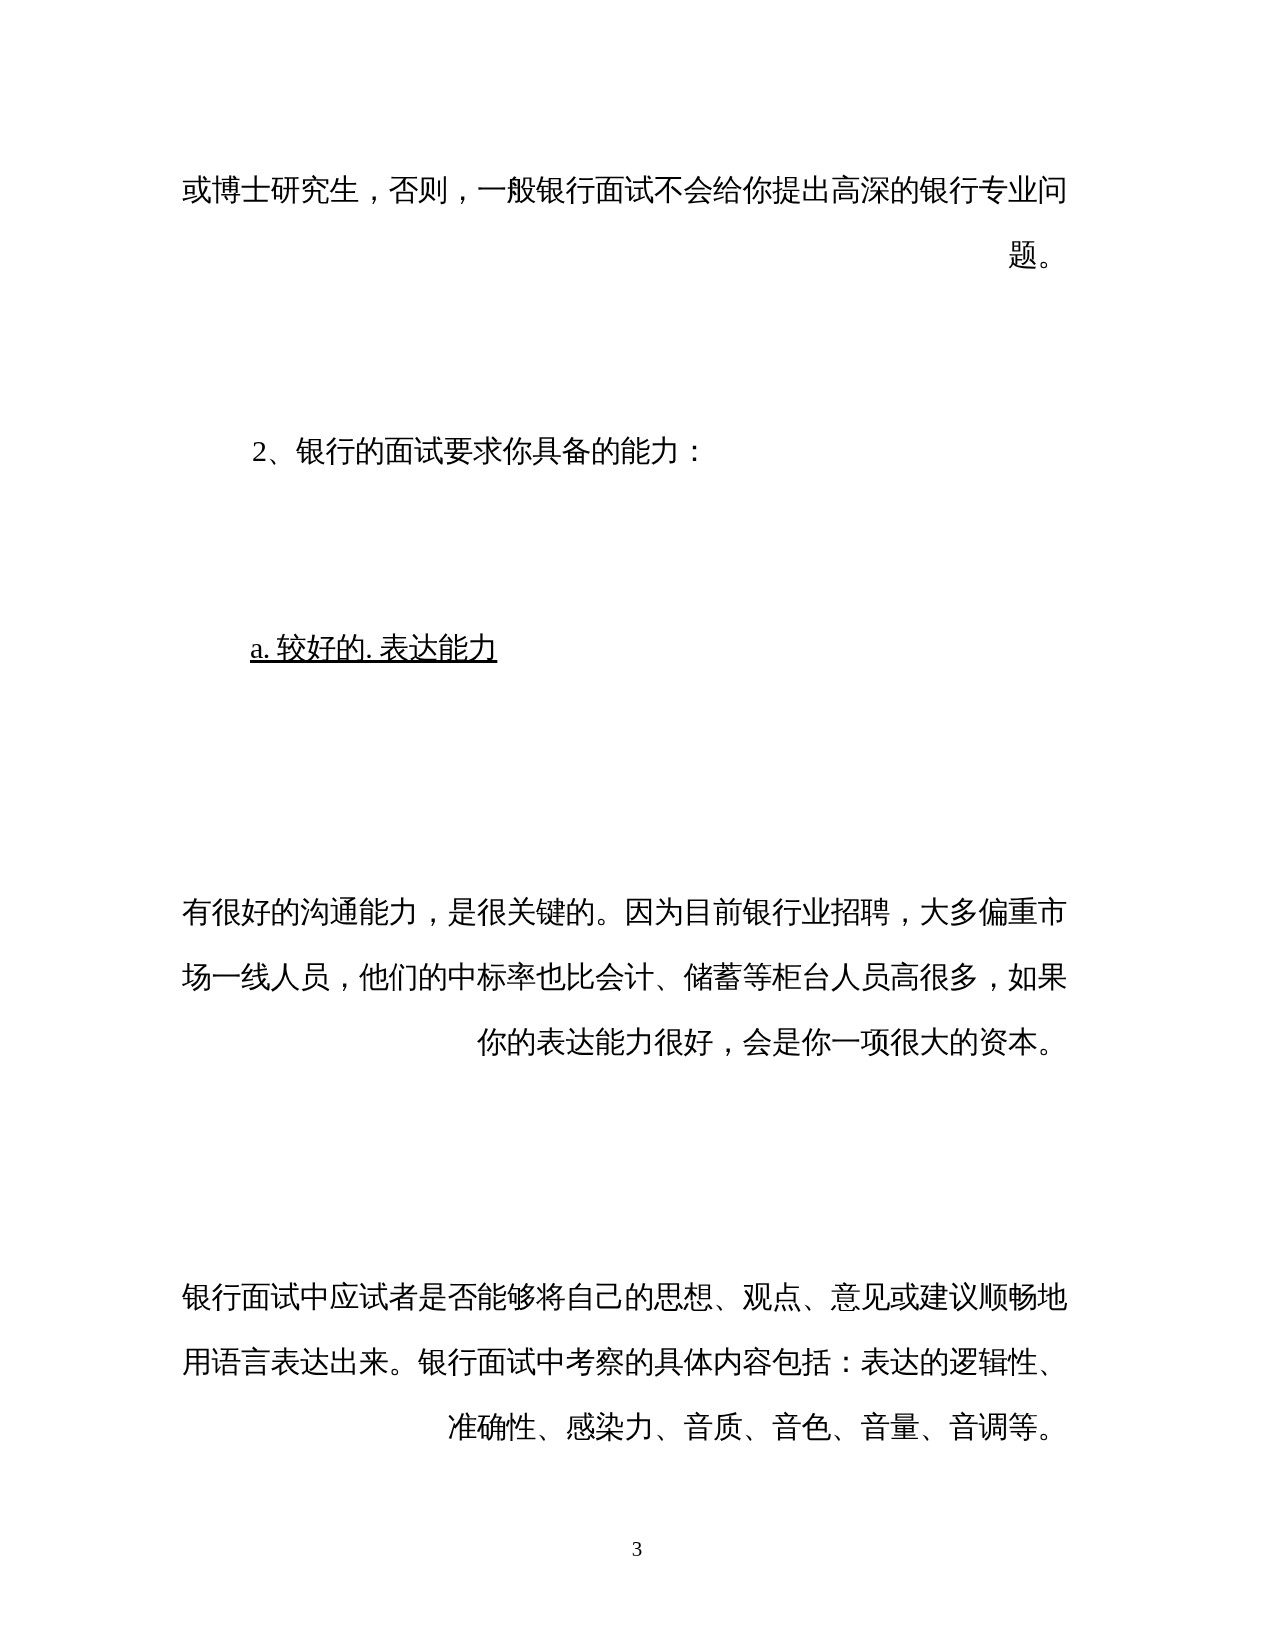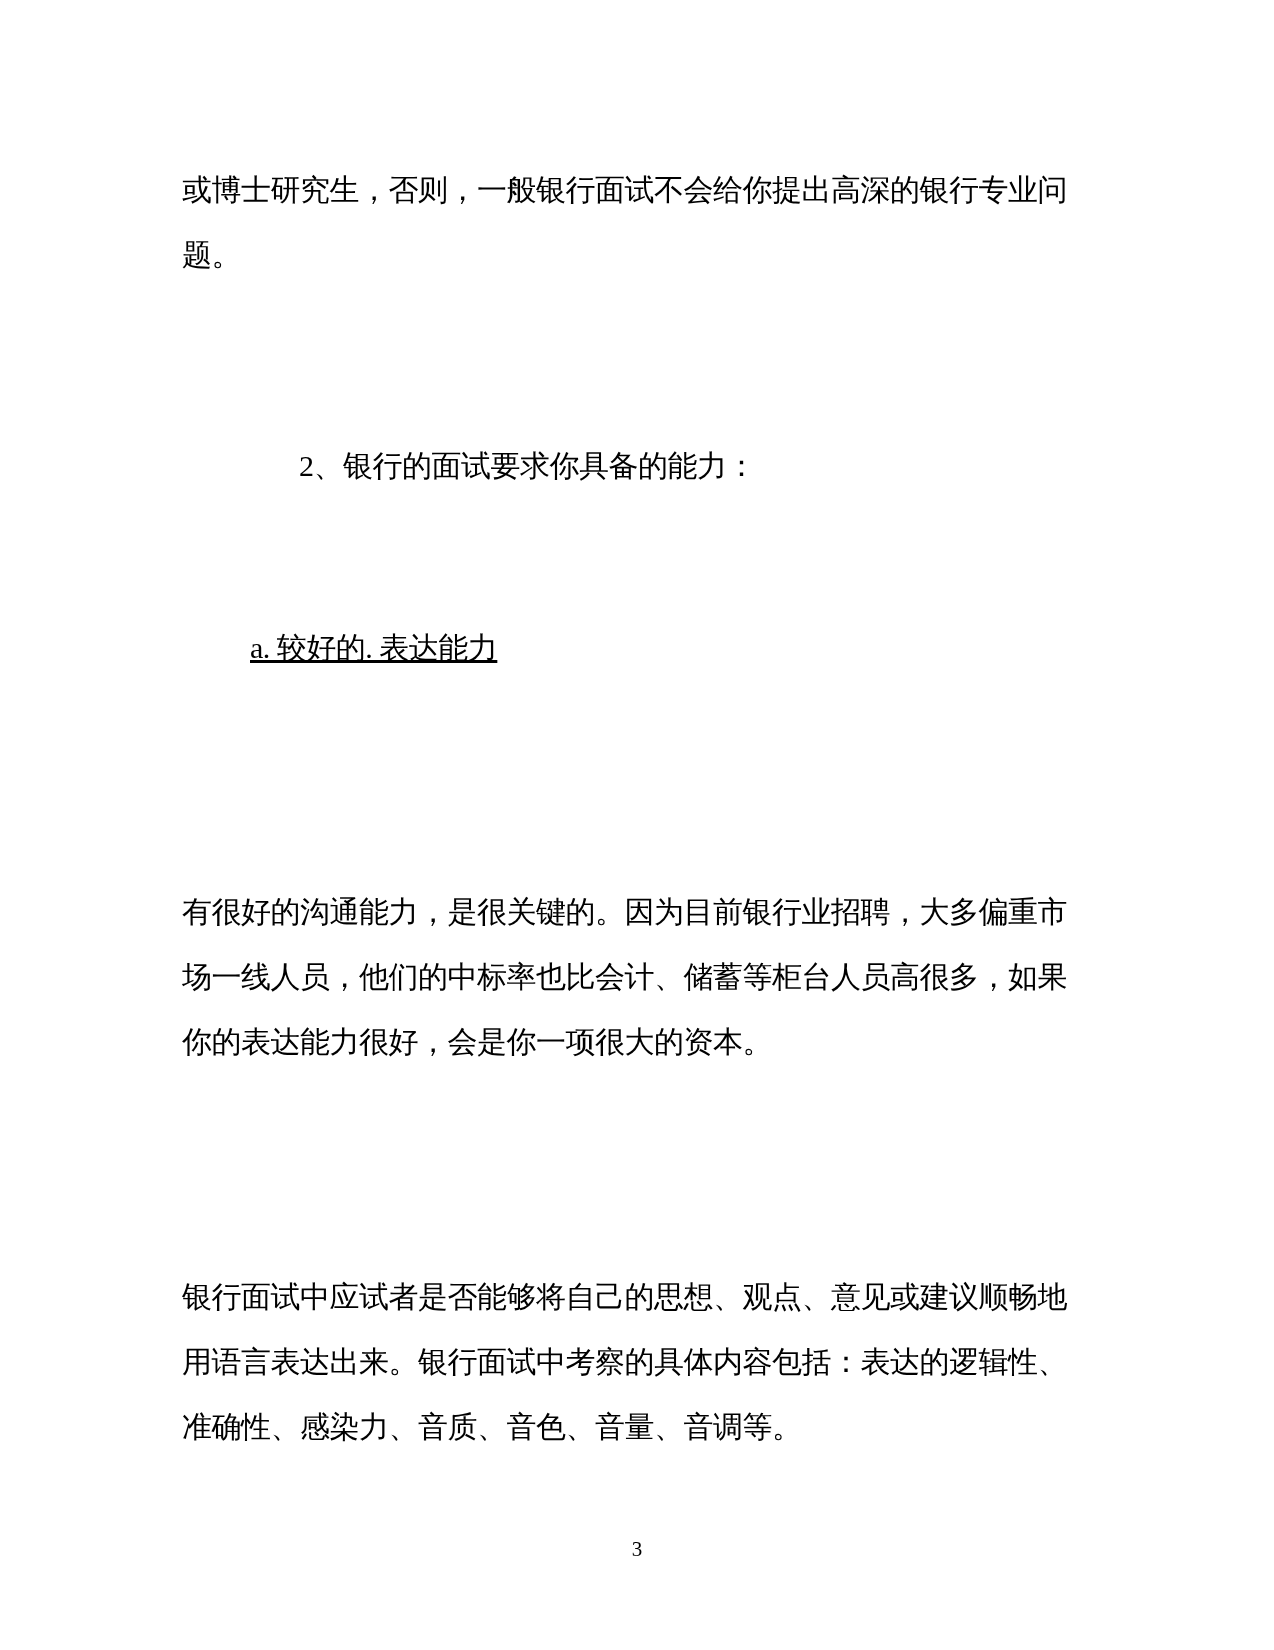--- a/index.html
+++ b/index.html
@@ -16,20 +16,21 @@
     color: #000000;
     overflow: hidden;
   }
   .text-block {
     position: absolute;
     font-size: 30px;
     line-height: 65px;
     letter-spacing: -0.5px;
     white-space: nowrap;
     font-weight: 400;
+    text-align: right;
   }
   .text-block .line {
     height: 65px;
   }
   .footer-page-number {
     position: absolute;
     left: 0;
     right: 0;
     top: 1536px;
     text-align: center;
@@ -43,21 +44,21 @@
 </head>
 <body>
 
 <div class="page">
 
   <div class="text-block" style="left:182px; top:157px;">
     <div class="line">或博士研究生，否则，一般银行面试不会给你提出高深的银行专业问</div>
     <div class="line">题。</div>
   </div>
 
-  <div class="text-block" style="left:252px; top:433px;margin-left:47px;">
+  <div class="text-block" style="left:252px; top:418px;">
     <div class="line">2、银行的面试要求你具备的能力：</div>
   </div>
 
   <div class="text-block" style="left:250px; top:615px;text-decoration:underline;">
     <div class="line">a. 较好的. 表达能力</div>
   </div>
 
   <div class="text-block" style="left:182px; top:1264px;">
     <div class="line">银行面试中应试者是否能够将自己的思想、观点、意见或建议顺畅地</div>
     <div class="line">用语言表达出来。银行面试中考察的具体内容包括：表达的逻辑性、</div>

